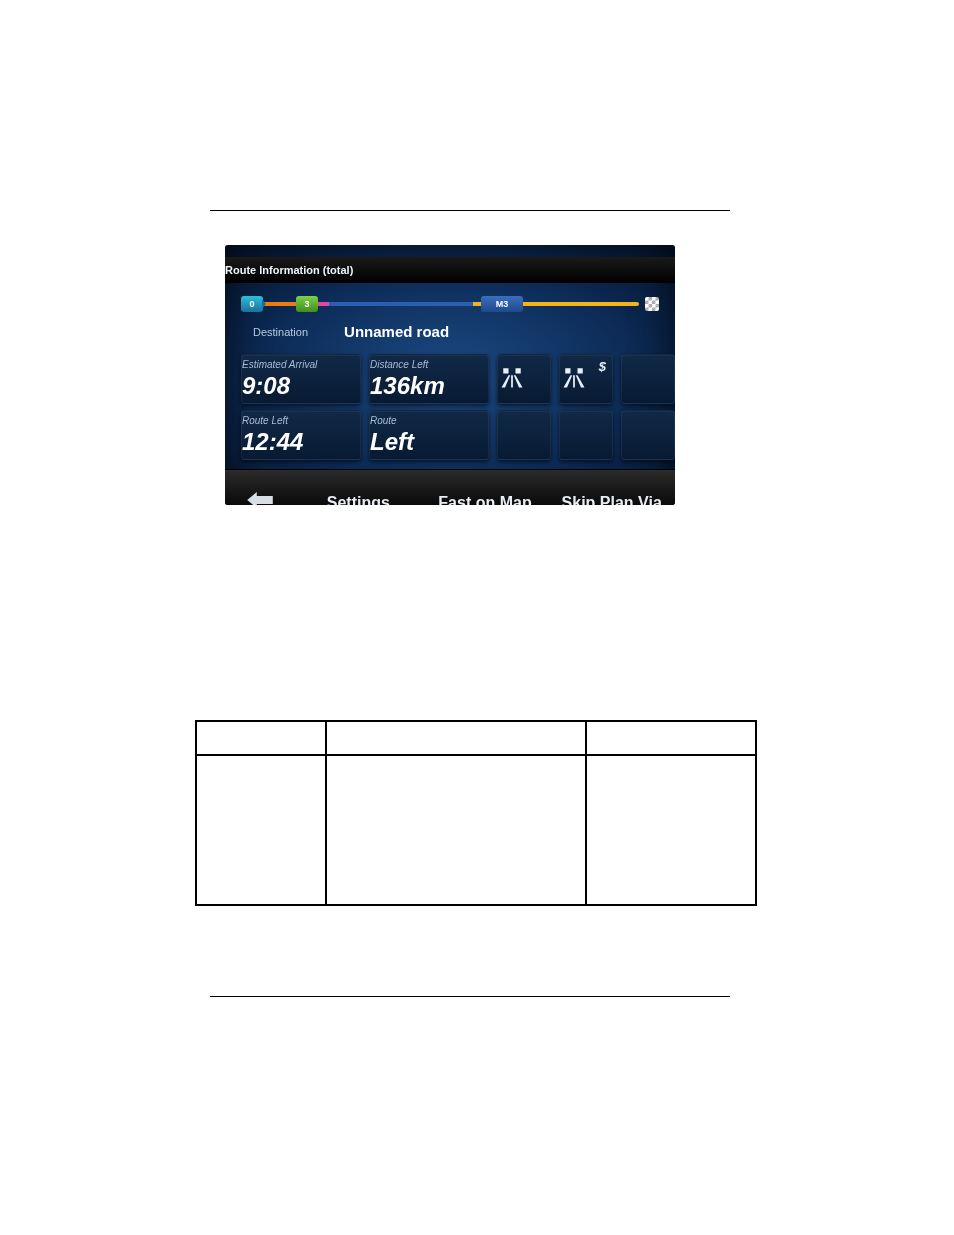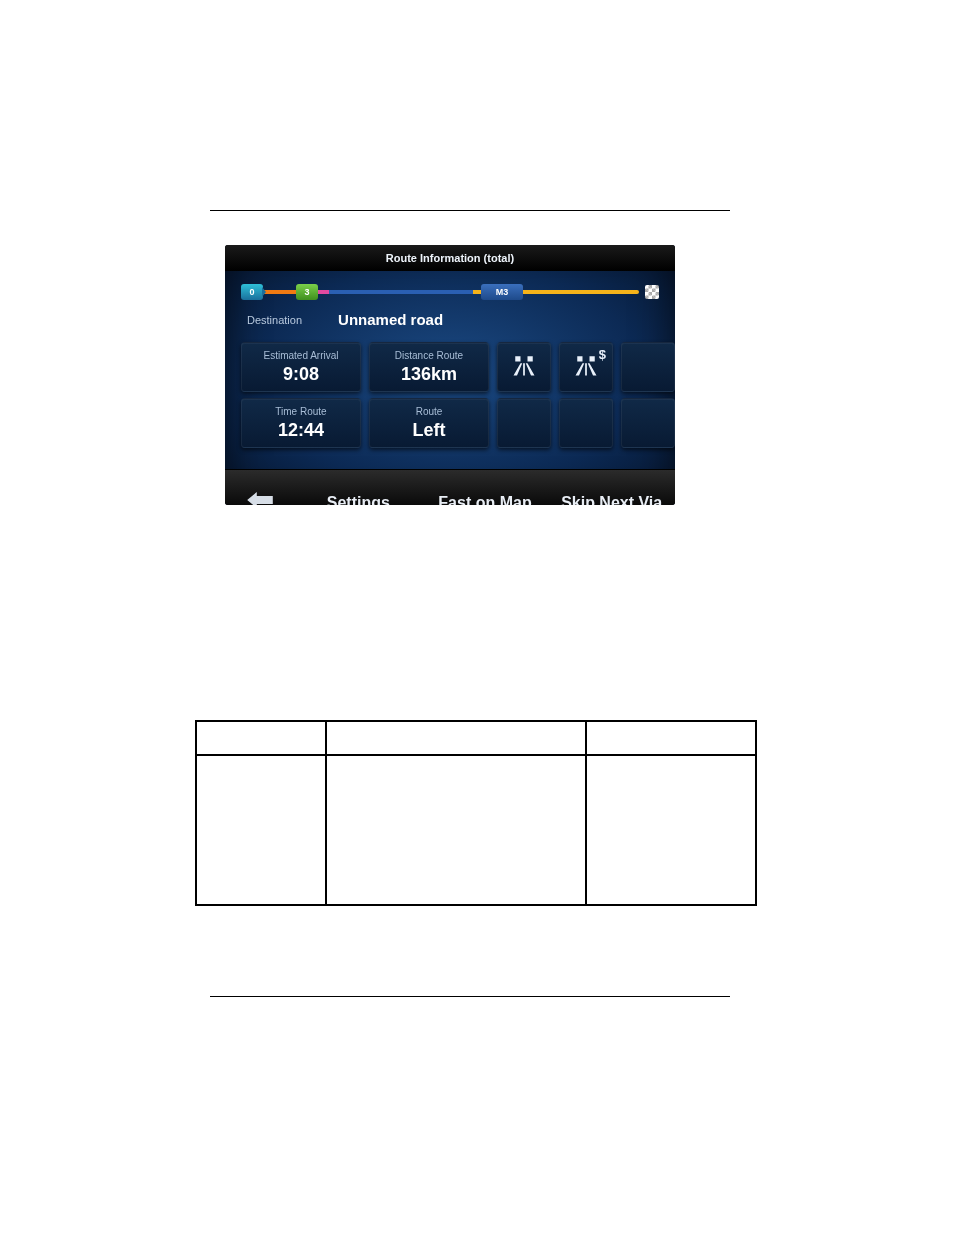--- a/index.html
+++ b/index.html
@@ -29,25 +29,25 @@
     height: 260px;
     background: radial-gradient(ellipse at center, #1b4a84 0%, #0c2a55 60%, #05132a 100%);
     border-radius: 3px;
     overflow: hidden;
     box-shadow: inset 0 0 40px rgba(0,0,0,.6);
     color: #dbe7f3;
   }
   .gps-titlebar {
     height: 26px;
     background: linear-gradient(#1a1a1a, #000);
-    text-align: center;
     font-size: 11px;
     font-weight: bold;
     line-height: 26px;
     color: #eef4fb;
+    margin-top: 12px;
   }
   .gps-timeline {
     position: relative;
     margin: 12px 16px 6px 16px;
     height: 18px;
   }
   .tl-track {
     position: absolute;
     left: 20px; right: 20px; top: 7px;
     height: 4px;
@@ -79,44 +79,44 @@
       linear-gradient(45deg, transparent 75%, #aaa 75%) 3.5px 3.5px/7px 7px,
       linear-gradient(45deg, #aaa 25%, transparent 25%) 3.5px 3.5px/7px 7px,
       #fff;
     border-radius: 2px;
   }
 
   .gps-destrow {
     display: flex;
     align-items: center;
     gap: 36px;
-    padding: 4px 22px 14px 22px;
+    padding: 4px 22px 14px 28px;
   }
   .gps-dest-label { font-size: 11px; color: #b8c9de; }
   .gps-dest-value { font-size: 15px; font-weight: bold; color: #fff; }
 
   .gps-grid {
     display: grid;
     grid-template-columns: 120px 120px 54px 54px 54px;
     grid-template-rows: 50px 50px;
     gap: 6px 8px;
     padding: 0 16px;
   }
   .tile {
     background: linear-gradient(#102947, #081a33);
     border: 1px solid rgba(255,255,255,.06);
     border-radius: 4px;
     box-shadow: 0 2px 4px rgba(0,0,0,.6), inset 0 1px 0 rgba(255,255,255,.05);
     display: flex;
     flex-direction: column;
-    align-items: center;
     justify-content: center;
+    font-style: italic;
   }
   .tile .t-label { font-size: 10px; color: #a8bdd6; line-height:1; margin-bottom:4px;}
-  .tile .t-value { font-size: 18px; font-weight: bold; color: #fff; line-height:1;}
+  .tile .t-value { font-size: 24px; font-weight: bold; color: #fff; line-height:1;}
   .icon-tile svg { width: 28px; height: 28px; }
   .icon-tile { position: relative; }
   .toll-dollar { position: absolute; top: 4px; right: 6px; font-size: 13px; font-weight: bold; color: #e8f0fa; }
 
   .gps-bottombar {
     position: absolute;
     left: 0; right: 0; bottom: 0;
     height: 36px;
     background: linear-gradient(#2b2b2b, #0a0a0a);
     display: flex;
@@ -185,42 +185,42 @@
       <span class="gps-dest-value">Unnamed road</span>
     </div>
 
     <div class="gps-grid">
 
       <div class="tile">
         <span class="t-label">Estimated Arrival</span>
         <span class="t-value">9:08</span>
       </div>
       <div class="tile">
-        <span class="t-label">Distance Route</span>
+        <span class="t-label">Distance Left</span>
         <span class="t-value">136km</span>
       </div>
       <div class="tile icon-tile">
         <span>
           <svg viewBox="0 0 32 32">
               <path fill="#e8f0fa" d="M6 6h6v6H6zM20 6h6v6h-6zM4 28l8-14h2l-6 14zM28 28l-8-14h-2l6 14zM15 14h2v14h-2z"></path>
             </svg>
         </span>
       </div>
       <div class="tile icon-tile">
         <span>
           <svg viewBox="0 0 32 32">
               <path fill="#e8f0fa" d="M6 6h6v6H6zM20 6h6v6h-6zM4 28l8-14h2l-6 14zM28 28l-8-14h-2l6 14zM15 14h2v14h-2z"></path>
             </svg>
         </span>
         <span class="toll-dollar">$</span>
       </div>
       <div class="tile"></div>
 
       <div class="tile">
-        <span class="t-label">Time Route</span>
+        <span class="t-label">Route Left</span>
         <span class="t-value">12:44</span>
       </div>
       <div class="tile">
         <span class="t-label">Route</span>
         <span class="t-value">Left</span>
       </div>
       <div class="tile"></div>
       <div class="tile"></div>
       <div class="tile"></div>
     </div>
@@ -233,21 +233,21 @@
             </svg>
         </span>
       </div>
       <div class="bb-btn">
         <span>Settings</span>
       </div>
       <div class="bb-btn">
         <span>Fast on Map</span>
       </div>
       <div class="bb-btn">
-        <span>Skip Next Via</span>
+        <span>Skip Plan Via</span>
       </div>
     </div>
   </div>
 
   <div class="tbl-wrap">
     <table class="simple">
       <colgroup>
           <col class="c1">
           <col class="c2">
           <col class="c3">

